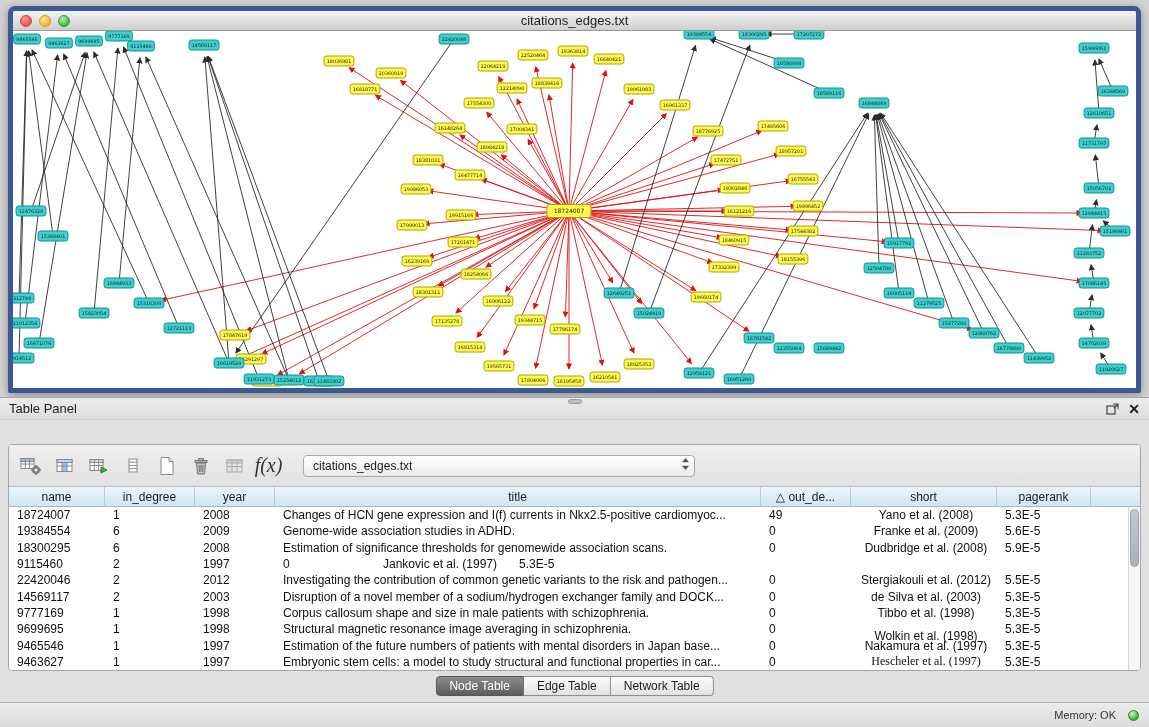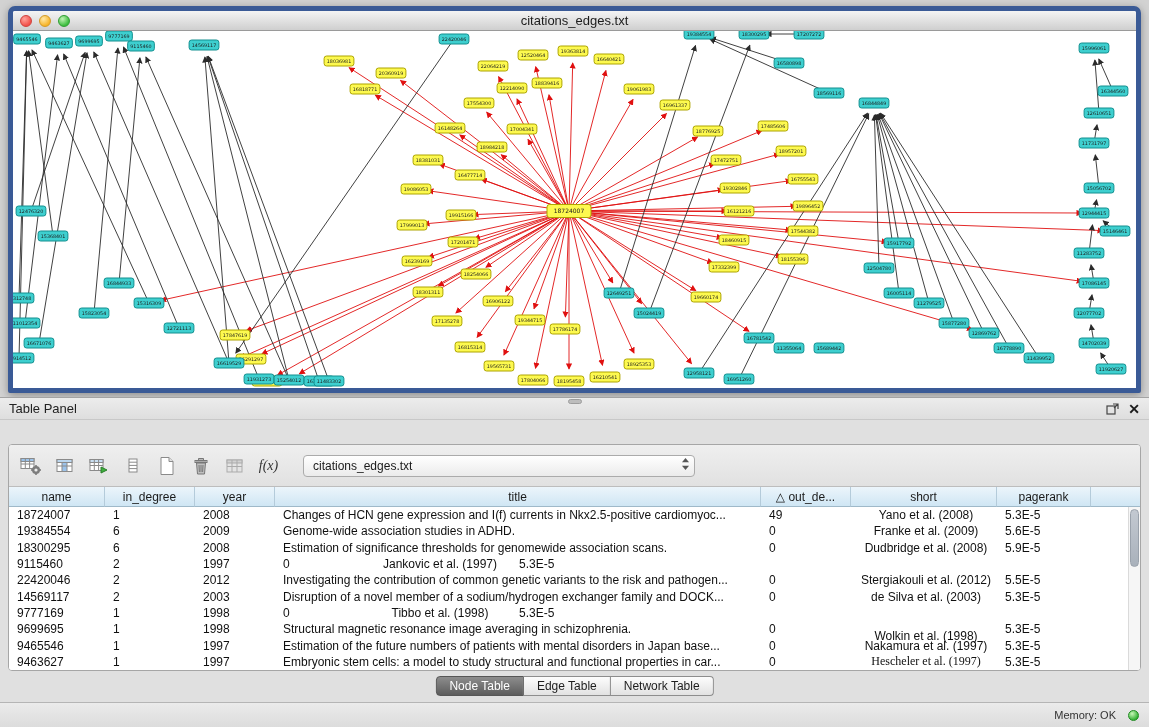--- a/index.html
+++ b/index.html
@@ -55,21 +55,21 @@
     position:absolute; left:8px; top:46px; width:1133px; height:227px;
     border:1px solid #a6a6a6; border-radius:4px; background:#fff;
     overflow:hidden; display:flex; flex-direction:column;
   }
   .toolbar {
     height:42px; background:linear-gradient(#efefef,#e1e1e1);
     border-bottom:1px solid #bdbdbd;
     display:flex; align-items:center; padding:0 8px; gap:7px; flex:0 0 auto;
   }
   .tool-btn { width:27px; height:27px; display:flex; align-items:center; justify-content:center; border-radius:3px; }
-  .fx-label { font-style:italic; font-family:"Liberation Serif", serif; font-size:14px; color:#333; }
+  .fx-label { font-style:italic; font-family:"Liberation Serif", serif; font-size:20px; color:#333; }
   .combo {
     margin-left:14px; width:392px; height:22px;
     border:1px solid #ababab; border-radius:4px;
     background:linear-gradient(#ffffff,#ebebeb);
     display:flex; align-items:center; padding:0 4px 0 9px;
     font-size:12px; color:#1a1a1a;
   }
   .combo .c-spacer { flex:1; }
 
   .tbl { flex:1; position:relative; font-size:12px; background:#fff; }
@@ -831,20 +831,21 @@
             <div class="cell" style="width: 80px; text-align: left;">2003</div>
             <div class="cell" style="width: 486px; text-align: left;">Disruption of a novel member of a sodium/hydrogen exchanger family and DOCK...</div>
             <div class="cell" style="width: 90px; text-align: left;">0</div>
             <div class="cell" style="width: 146px; text-align: center;">de Silva et al. (2003)</div>
             <div class="cell" style="width: 94px; text-align: left;">5.3E-5</div>
           </div>
           <div class="trow">
             <div class="cell" style="width: 96px; text-align: left;">9777169</div>
             <div class="cell" style="width: 90px; text-align: left;">1</div>
             <div class="cell" style="width: 80px; text-align: left;">1998</div>
+            <div class="cell" style="width: 486px; text-align: left;">Corpus callosum shape and size in male patients with schizophrenia.</div>
             <div class="cell" style="width: 90px; text-align: left;">0</div>
             <div class="cell" style="width: 146px; text-align: center;">Tibbo et al. (1998)</div>
             <div class="cell" style="width: 94px; text-align: left;">5.3E-5</div>
           </div>
           <div class="trow">
             <div class="cell" style="width: 96px; text-align: left;">9699695</div>
             <div class="cell" style="width: 90px; text-align: left;">1</div>
             <div class="cell" style="width: 80px; text-align: left;">1998</div>
             <div class="cell" style="width: 486px; text-align: left;">Structural magnetic resonance image averaging in schizophrenia.</div>
             <div class="cell" style="width: 90px; text-align: left;">0</div>

